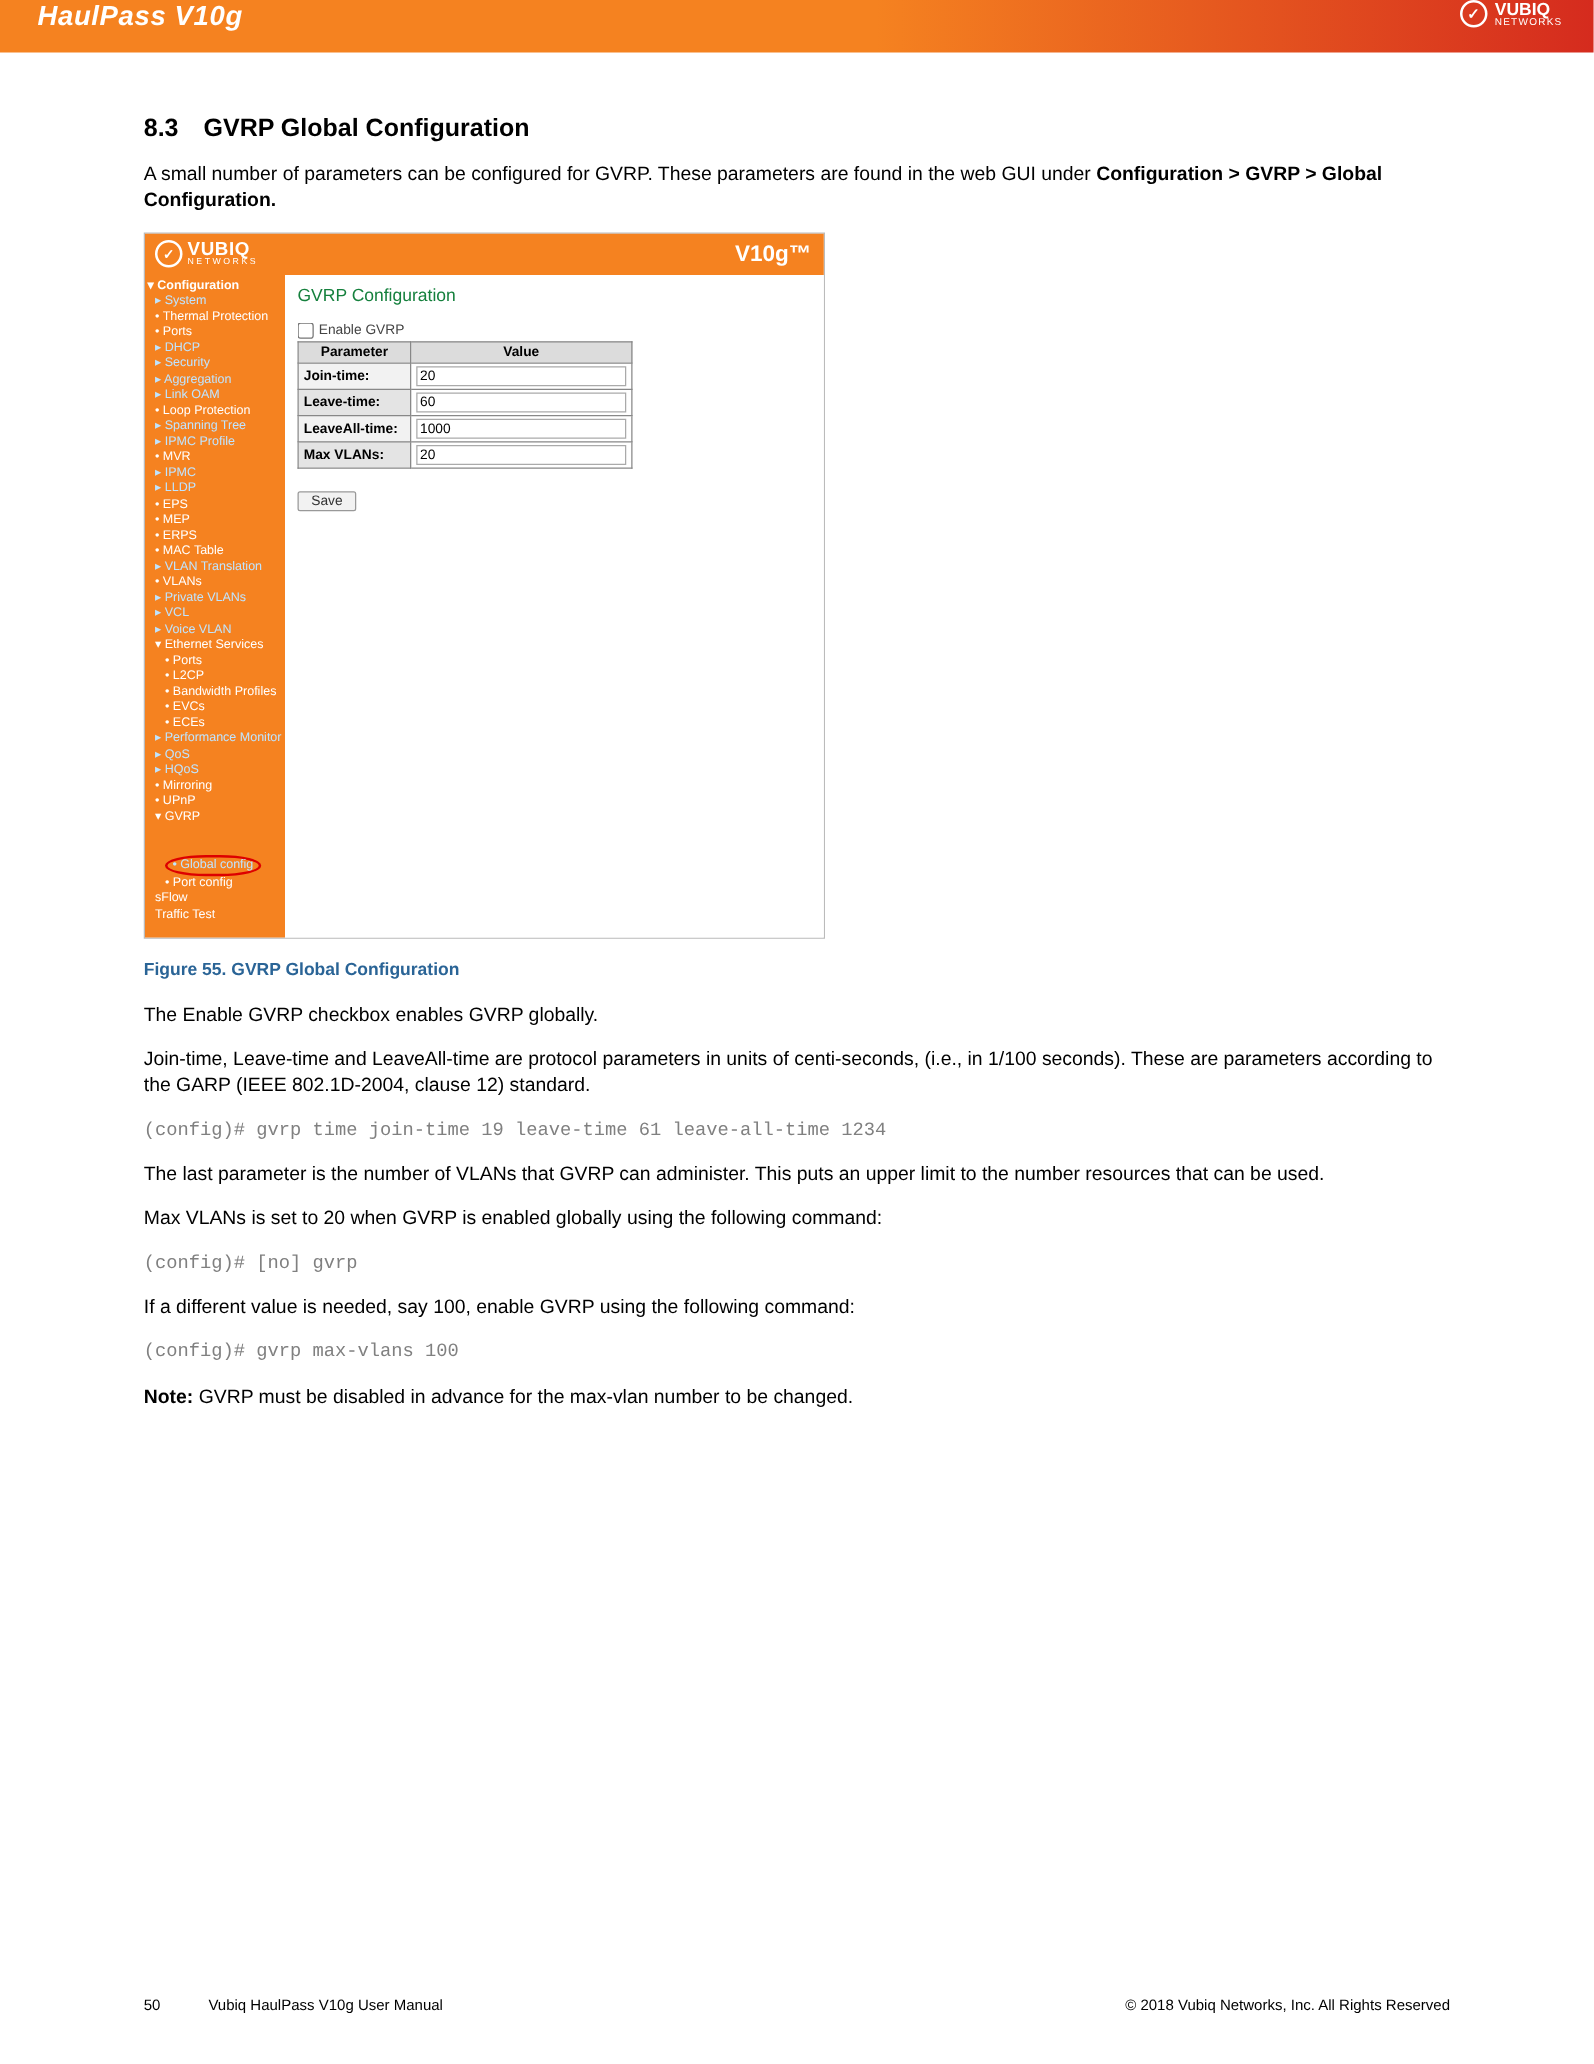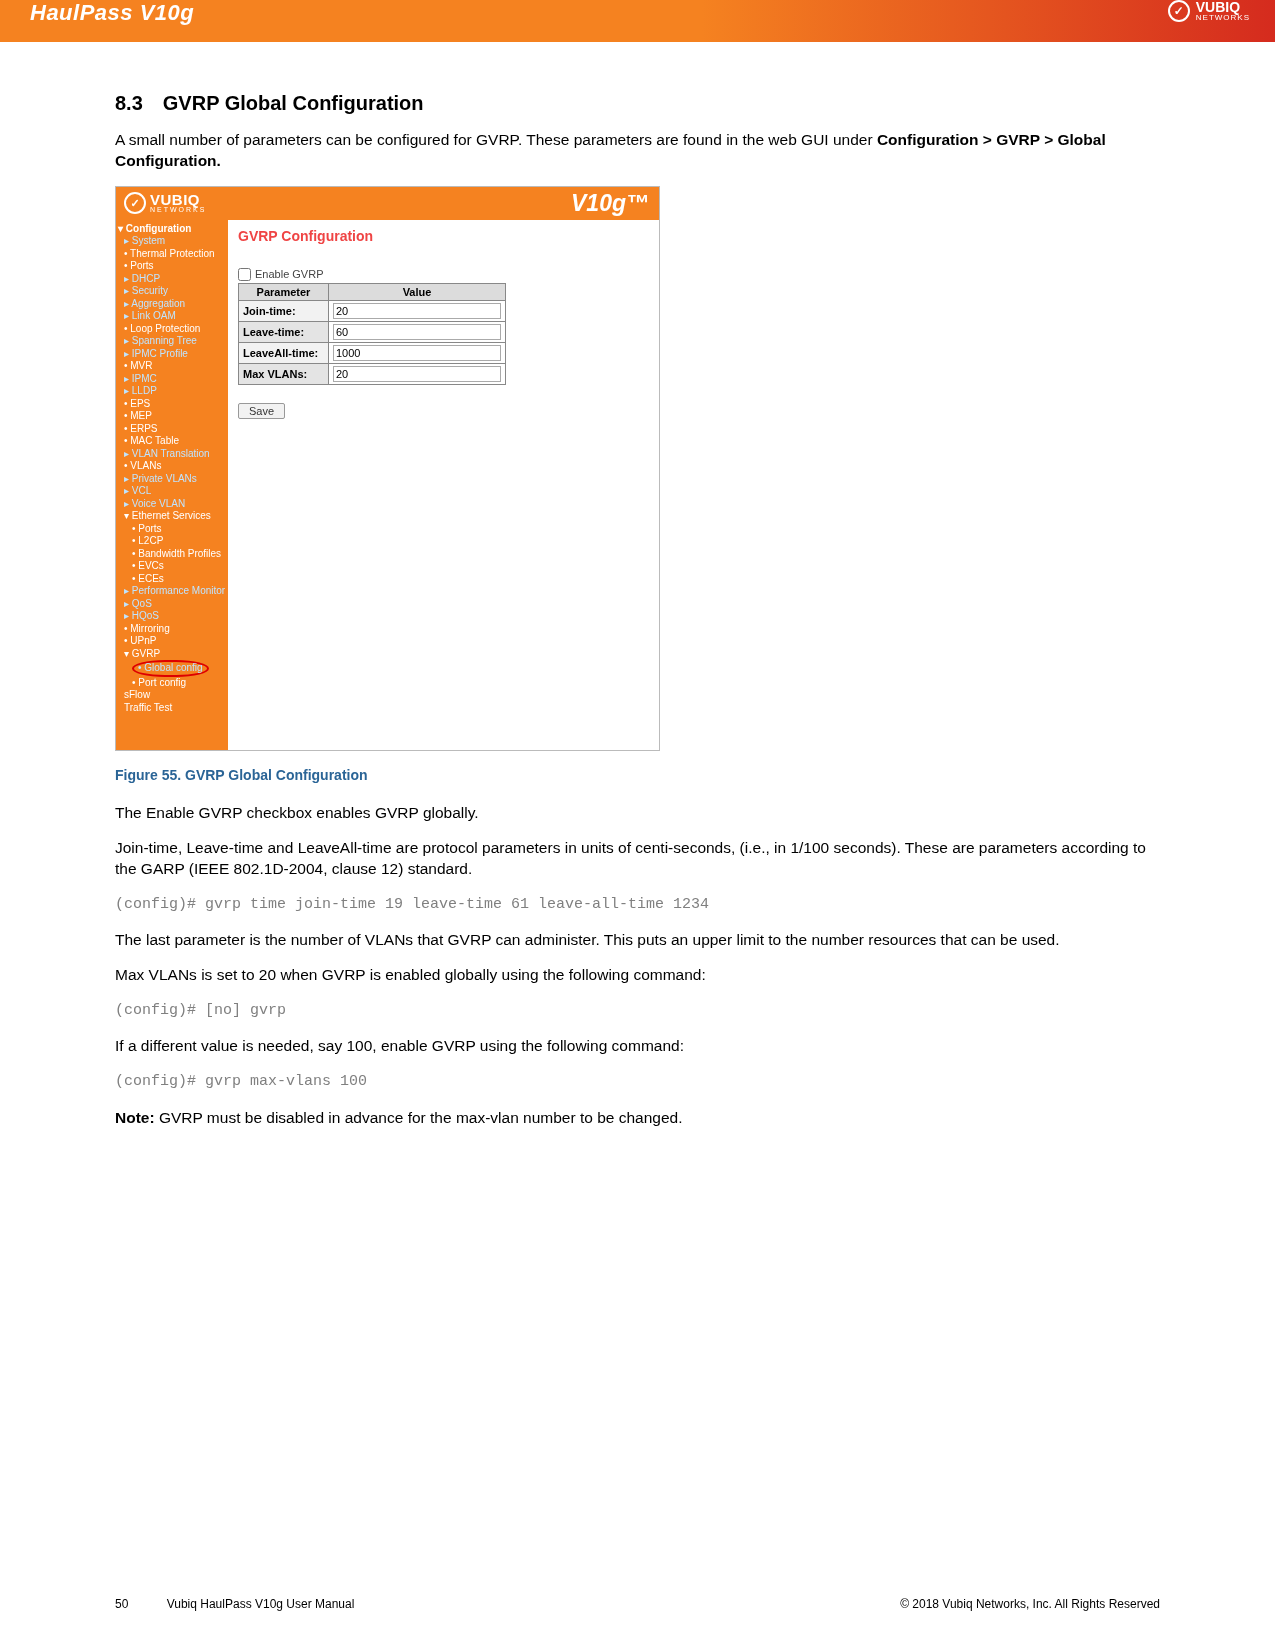--- a/index.html
+++ b/index.html
@@ -21,33 +21,33 @@
   p.body { font-size: 15.5px; line-height: 1.35; margin-bottom: 14px; }
   p.body b { font-weight: 700; }
 
   
   .shot { width: 545px; border: 1px solid #bbb; margin: 6px 0 10px 0; font-family: Arial, sans-serif; background: #fff; }
   .shot-banner { height: 33px; background: linear-gradient(90deg, #f58220 0%, #F58220 60%, #f58220 100%); display: flex; align-items: center; justify-content: space-between; padding: 0 10px 0 8px; }
   .shot-banner .sblogo { display: flex; align-items: center; color: #fff; }
   .shot-banner .sbcirc { width: 22px; height: 22px; border: 2px solid #fff; border-radius: 50%; margin-right: 4px; display:flex;align-items:center;justify-content:center;font-size:11px;font-weight:900;}
   .shot-banner .sbtxt { font-weight: 900; font-size: 15px; line-height: 0.8; letter-spacing: 0.5px; }
   .shot-banner .sbsub { font-size: 7px; font-weight: 400; display:block; letter-spacing:2px; }
-  .shot-banner .prod { color: #fff; font-weight: 700; font-size: 23px; font-style: italic; }
+  .shot-banner .prod { color: #fff; font-weight: 700; font-size: 18px; }
 
   .shot-body { display: flex; min-height: 530px; }
   .shot-side { width: 112px; background: #f58220; color: #fff; font-size: 10px; line-height: 1.25; padding: 3px 0 3px 2px; }
   .shot-side .hdr { font-weight: 700; color: #fff; }
   .shot-side ul { list-style: none; padding-left: 6px; }
   .shot-side ul ul { padding-left: 8px; }
   .shot-side li { white-space: nowrap; color: #bfe4ff; }
   .shot-side li.w { color: #fff; }
-  .shot-side .ring { border: 2px solid #d00; border-radius: 50%/60%; padding: 0 4px; display:inline-block; }
+  .shot-side .ring { border: 2px solid #d00; border-radius: 50%/60%; padding: 0 4px; display:inline-block;margin-top:24px; }
 
   .shot-main { flex: 1; padding: 8px 10px; background: #fff; }
-  .shot-main .panel-title { color: #ef4444; font-weight: 700; font-size: 14px; margin-bottom: 24px; }
+  .shot-main .panel-title { color: #15803d; font-weight: 400; font-size: 14px; margin-bottom: 14px; }
   .shot-main .cbrow { font-size: 11px; color: #444; margin-bottom: 2px; display:flex; align-items:center; }
   .shot-main .cbrow input { margin-right: 4px; }
   .param-table { border-collapse: collapse; font-size: 11px; width: 268px; }
   .param-table th { background: #dcdcdc; border: 1px solid #888; padding: 2px 6px; font-weight: 700; text-align: center; }
   .param-table td { border: 1px solid #888; padding: 2px 4px; }
   .param-table td.lbl { font-weight: 700; background: #f2f2f2; width: 90px; }
   .param-table td.val input { width: 100%; border: 1px solid #aaa; font-size: 11px; padding: 1px 2px; }
   .param-table tr.alt td.lbl { background: #e4e4e4; }
   .savebtn { margin-top: 18px; font-size: 11px; padding: 1px 10px; background: #f2f2f2; border: 1px solid #999; border-radius: 2px; color:#333;}
 

